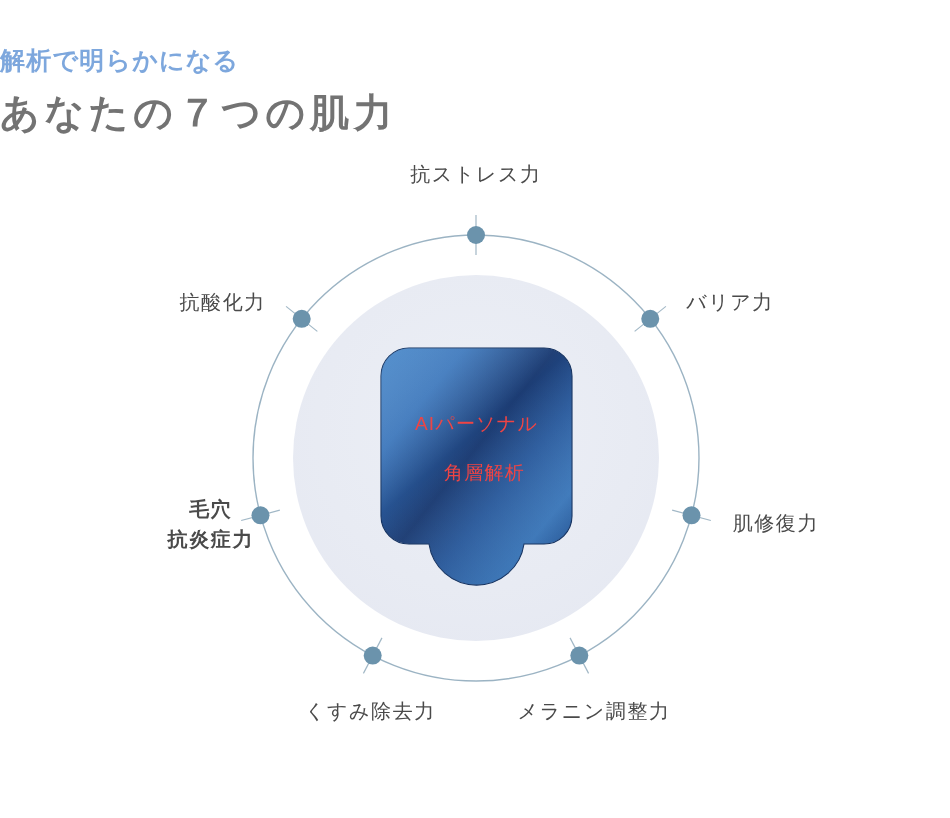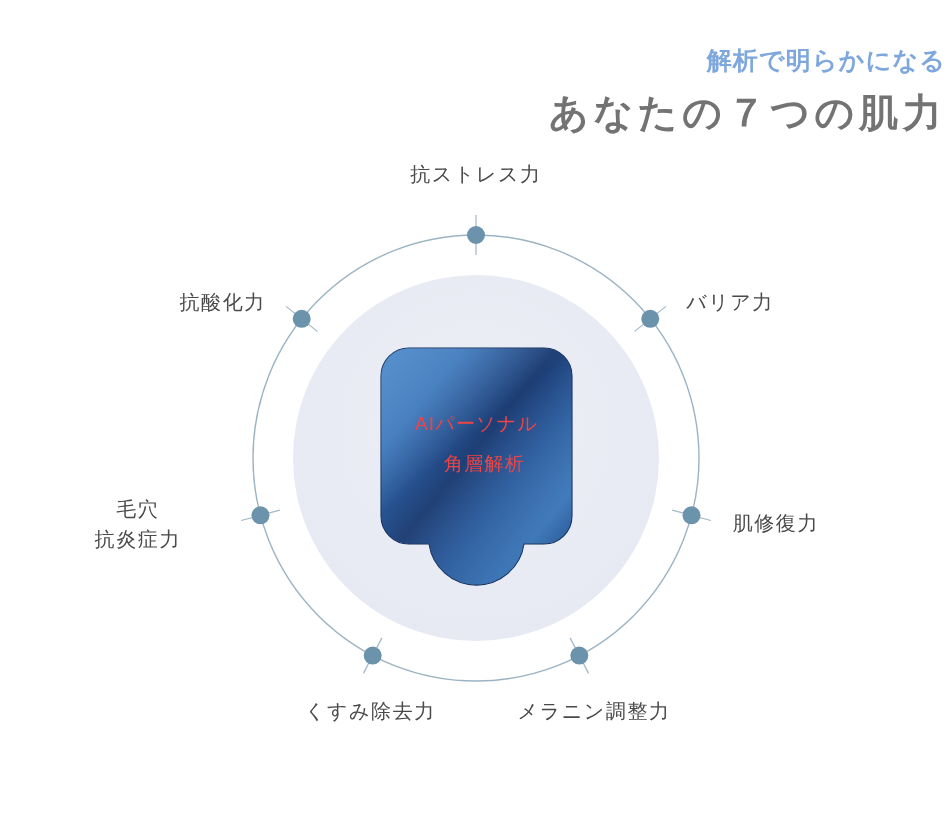--- a/index.html
+++ b/index.html
@@ -23,21 +23,21 @@
     height: 818px;
     background: #ffffff;
   }
 
   
   .heading {
     position: absolute;
     top: 44px;
     left: 0;
     width: 946px;
-    text-align: right;
+    text-align: left;
     line-height: 1;
   }
 
   .heading-sub {
     font-size: 25px;
     font-weight: 700;
     color: #7da7dd;
     letter-spacing: 1.2px;
     line-height: 1.35;
     display: block;
@@ -95,21 +95,21 @@
     font-size: 19px;
     letter-spacing: 1.2px;
     line-height: 1.0;
   }
 
   .badge-line {
     display: block;
   }
 
   .badge-line + .badge-line {
-    margin-top: 21px;
+    margin-top: 30px;
     padding-left: 16px;
   }
 
   
   .spoke-label {
     position: absolute;
     font-size: 20px;
     color: #4a4a4a;
     letter-spacing: 1.6px;
     line-height: 1.5;
@@ -212,18 +212,18 @@
       <span class="badge-line">角層解析</span>
     </div>
   </div>
 
   <div id="labels-layer">
       <div class="spoke-label align-center" style="top: 159px; left: 0px; width: 952px;">抗ストレス力</div>
       <div class="spoke-label align-left" style="top: 287.406px; left: 686.162px;">バリア力</div>
       <div class="spoke-label align-left" style="top: 508.026px; left: 732.628px;">肌修復力</div>
       <div class="spoke-label align-center" style="top: 695.982px; left: 0px; width: 1188.28px;">メラニン調整力</div>
       <div class="spoke-label align-center" style="top: 695.982px; left: 0px; width: 715.719px; padding-left: 25px;">くすみ除去力</div>
-      <div class="spoke-label align-right" style="top: 494.026px; right: 769px;">毛穴
+      <div class="spoke-label align-right" style="top: 494.026px; right: 696px; font-weight: bold;">毛穴
 抗炎症力</div>
       <div class="spoke-label align-right" style="top: 287.406px; right: 684.162px;">抗酸化力</div>
     </div>
 
 </div>
 
 </body></html>

